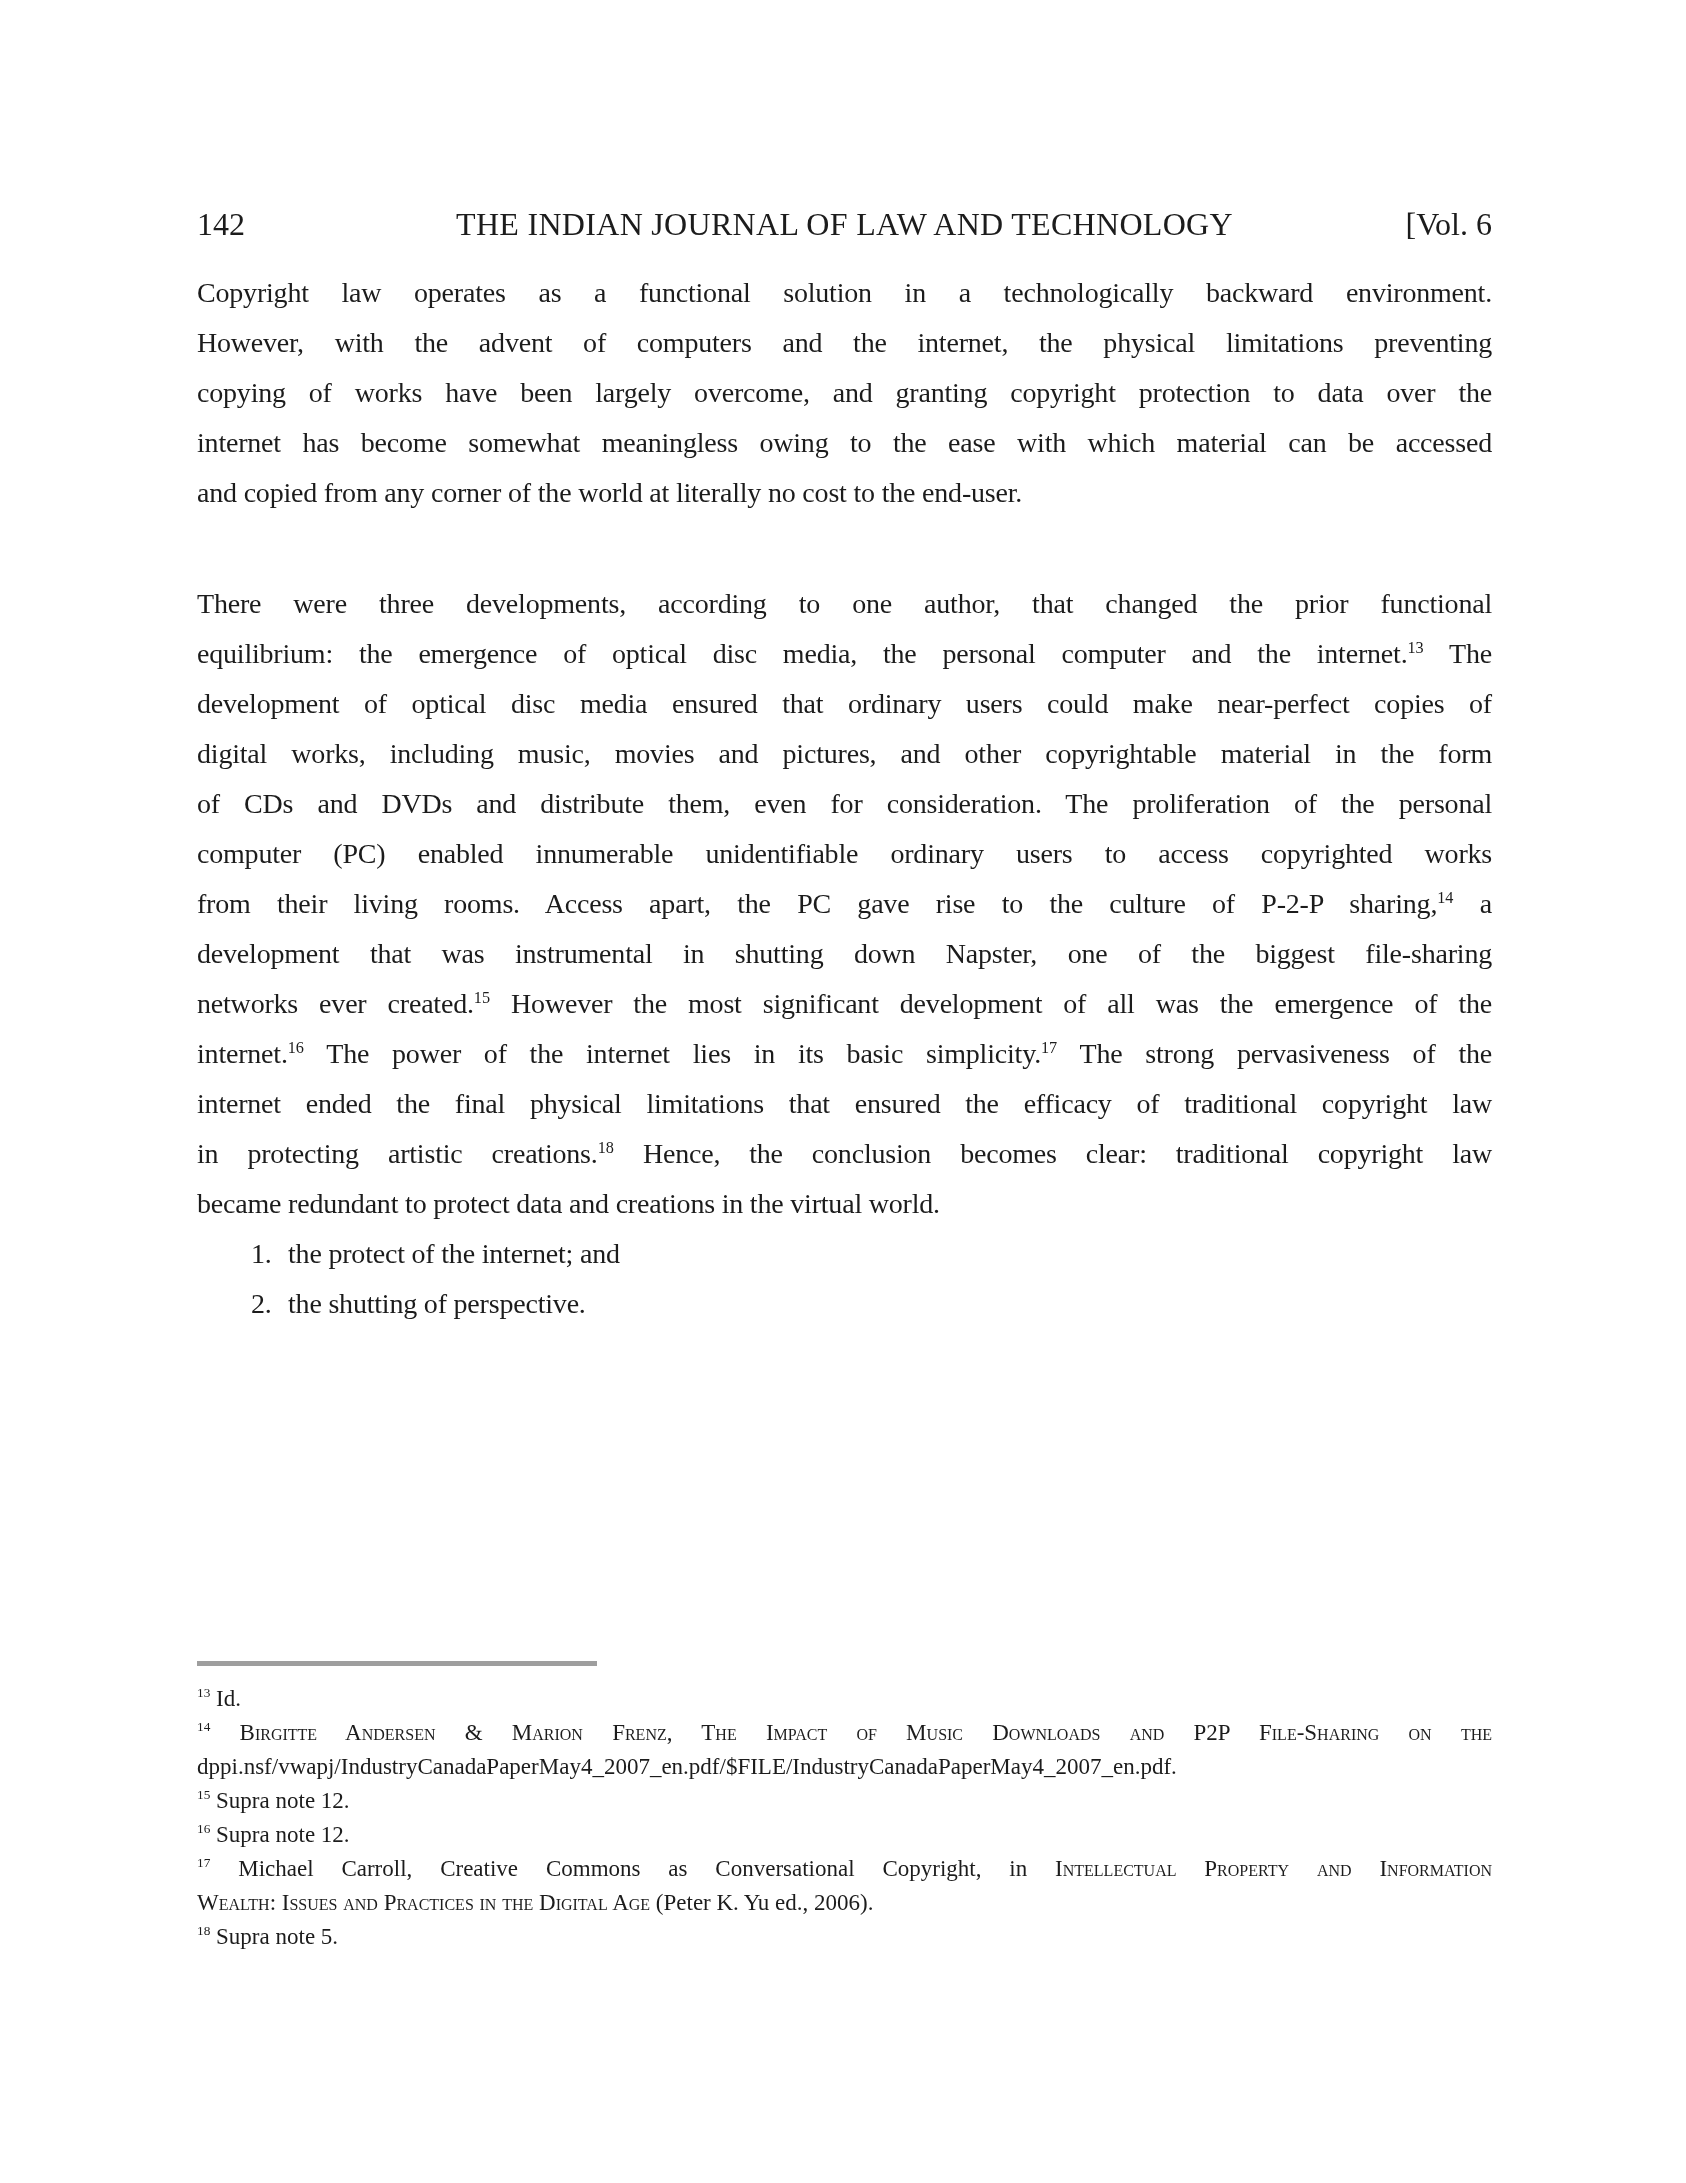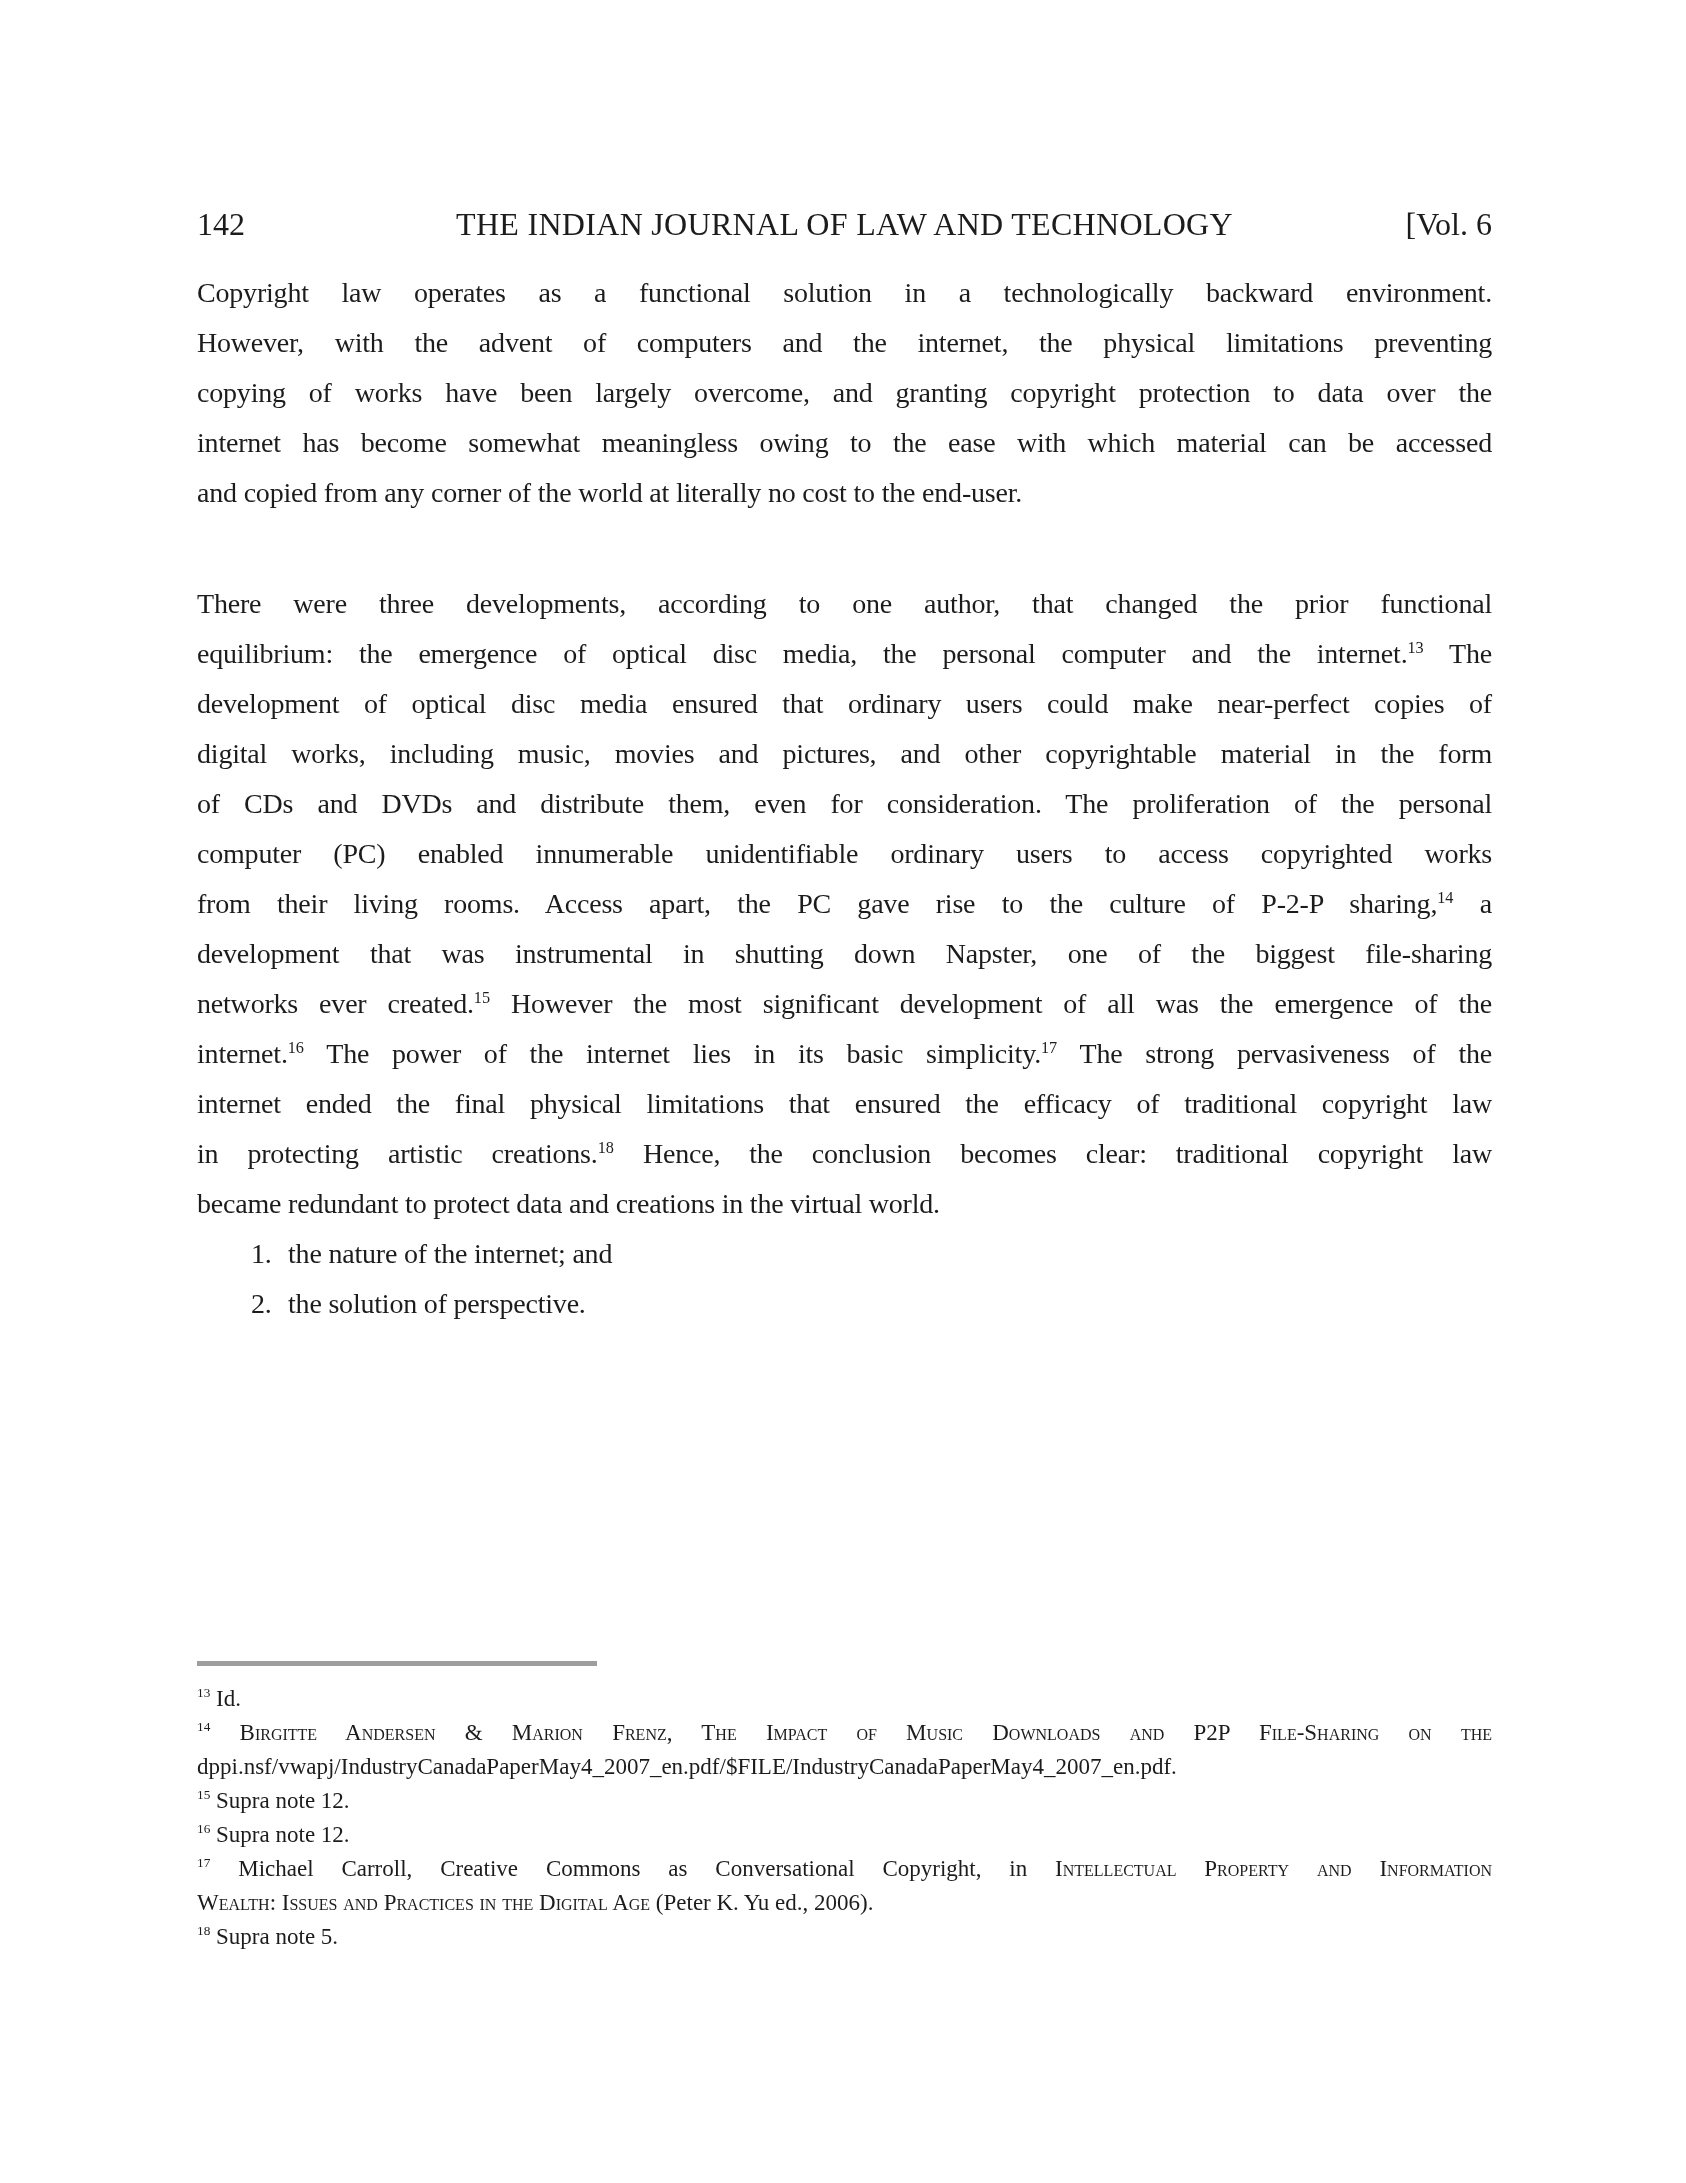--- a/index.html
+++ b/index.html
@@ -115,22 +115,22 @@
           <div class="line j">computer (PC) enabled innumerable unidentifiable ordinary users to access copyrighted works</div>
           <div class="line j">from their living rooms. Access apart, the PC gave rise to the culture of P-2-P sharing,<sup>14</sup> a</div>
           <div class="line j">development that was instrumental in shutting down Napster, one of the biggest file-sharing</div>
           <div class="line j">networks ever created.<sup>15</sup> However the most significant development of all was the emergence of the</div>
           <div class="line j">internet.<sup>16</sup> The power of the internet lies in its basic simplicity.<sup>17</sup> The strong pervasiveness of the</div>
           <div class="line j">internet ended the final physical limitations that ensured the efficacy of traditional copyright law</div>
           <div class="line j">in protecting artistic creations.<sup>18</sup> Hence, the conclusion becomes clear: traditional copyright law</div>
           <div class="line">became redundant to protect data and creations in the virtual world.</div>
         </div>
         <div class="list">
-          <div class="list-row"><span class="list-num">1.</span><span>the nature of the internet; and</span></div>
-          <div class="list-row"><span class="list-num">2.</span><span>the solution of perspective.</span></div>
+          <div class="list-row"><span class="list-num">1.</span><span>the protect of the internet; and</span></div>
+          <div class="list-row"><span class="list-num">2.</span><span>the shutting of perspective.</span></div>
         </div>
       </div>
 
     <div class="fnrule" style="background: rgb(158, 158, 158);"></div>
 
     <div class="footnotes" id="footnotes">
         <div class="fline"><sup>13</sup> <span class="it">Id.</span></div>
         <div class="fline j"><sup>14</sup> <span class="sc">Birgitte Andersen &amp; Marion Frenz, The Impact of Music Downloads and P2P File-Sharing on the</span></div>
         <div class="fline"><span>dppi.nsf/vwapj/IndustryCanadaPaperMay4_2007_en.pdf/$FILE/IndustryCanadaPaperMay4_2007_en.pdf.</span></div>
         <div class="fline"><sup>15</sup> <span class="it">Supra</span><span> note 12.</span></div>

